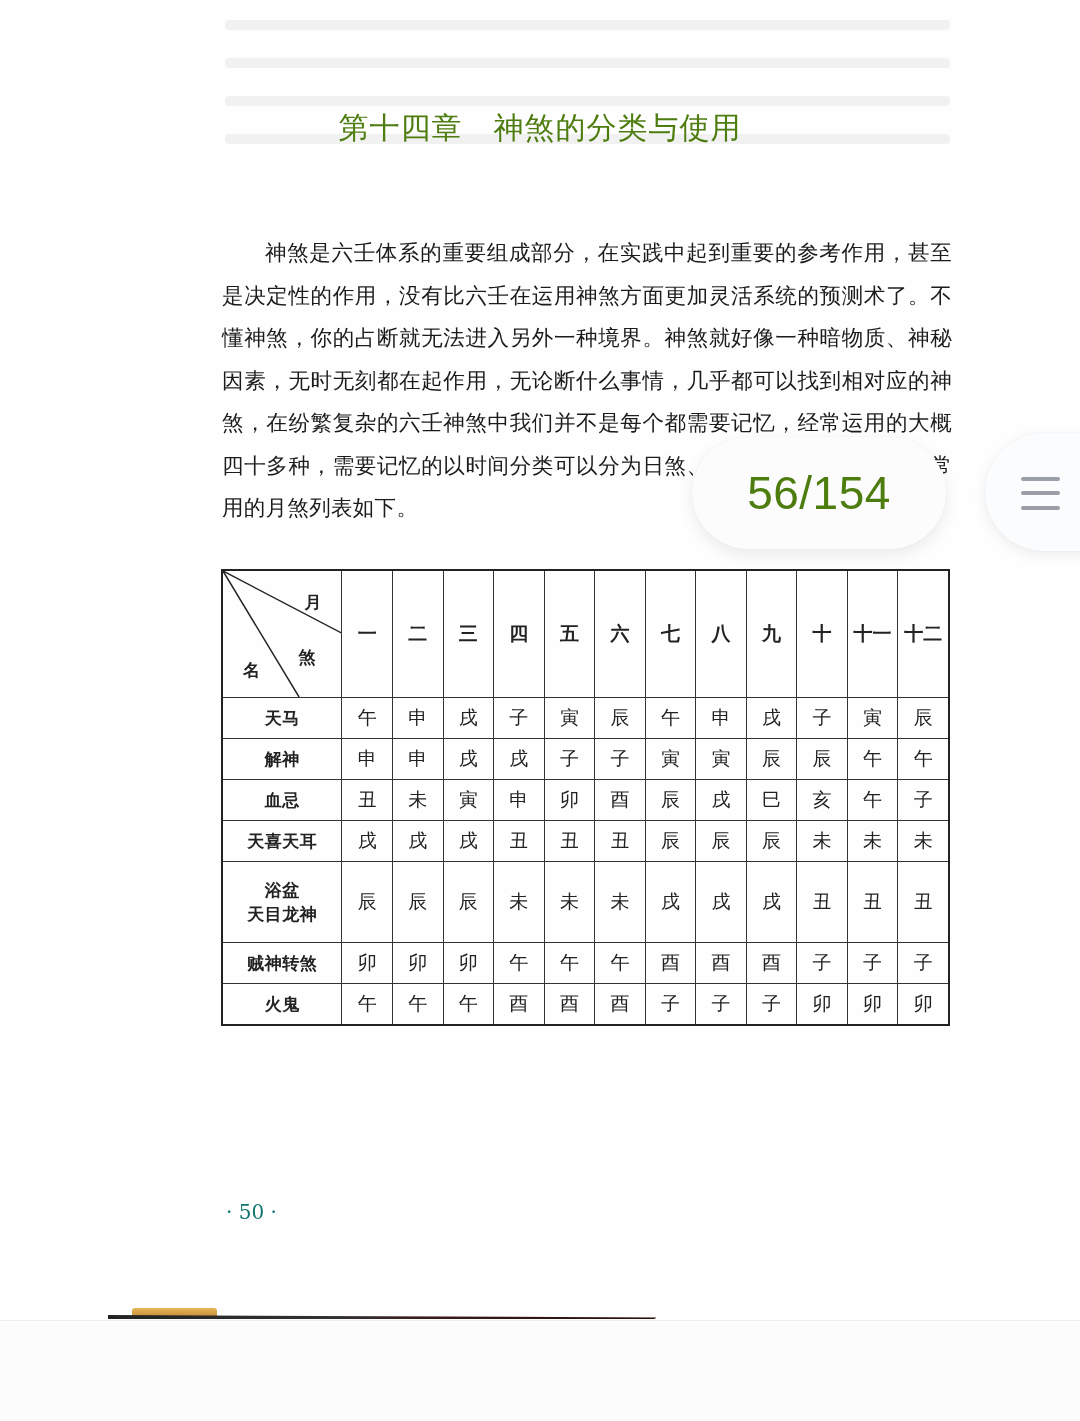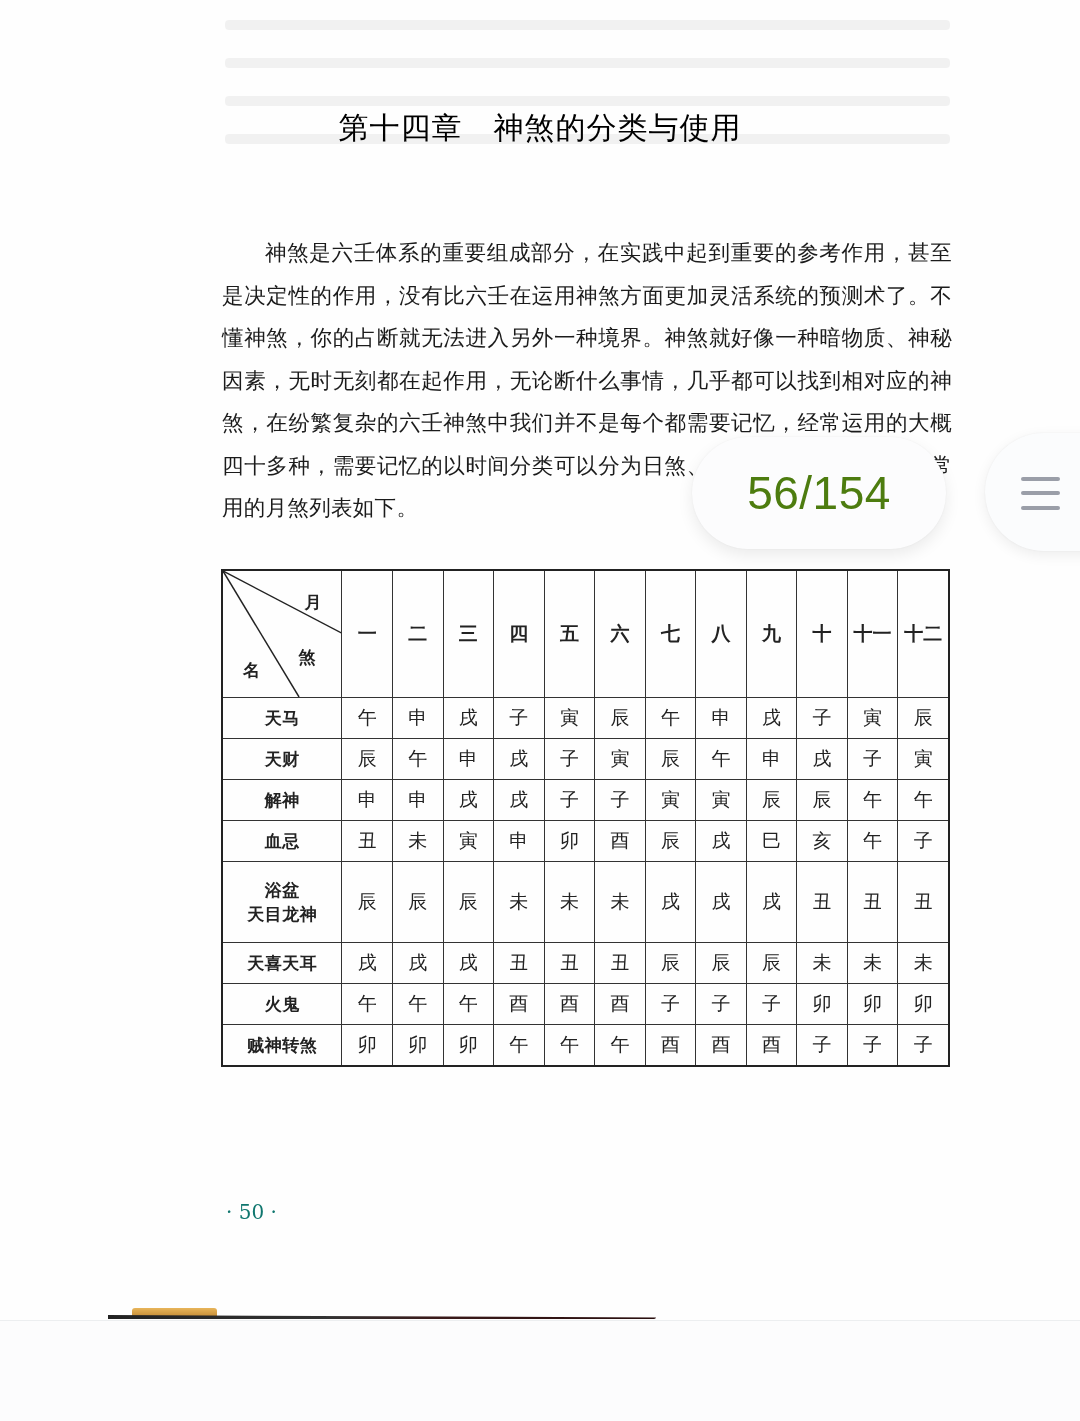--- a/index.html
+++ b/index.html
@@ -36,21 +36,21 @@
       border-radius: 4px;
     }
     .chapter-title {
       position: absolute;
       left: 0; right: 0;
       top: 108px;
       text-align: center;
       font-family: "DejaVu Sans", "Liberation Sans", sans-serif;
       font-size: 30px;
       letter-spacing: 1px;
-      color: #000000;
+      color: #4d7c0f;
       white-space: pre;
     }
     .paragraph {
       position: absolute;
       left: 222px;
       top: 232px;
       width: 730px;
       font-size: 21.5px;
       line-height: 42.5px;
       text-indent: 2em;
@@ -235,35 +235,20 @@
           <td>寅</td>
           <td>辰</td>
           <td>午</td>
           <td>申</td>
           <td>戌</td>
           <td>子</td>
           <td>寅</td>
           <td>辰</td>
         </tr>
         <tr class="row">
-          <td class="name">天财</td>
-          <td>辰</td>
-          <td>午</td>
-          <td>申</td>
-          <td>戌</td>
-          <td>子</td>
-          <td>寅</td>
-          <td>辰</td>
-          <td>午</td>
-          <td>申</td>
-          <td>戌</td>
-          <td>子</td>
-          <td>寅</td>
-        </tr>
-        <tr class="row">
           <td class="name">解神</td>
           <td>申</td>
           <td>申</td>
           <td>戌</td>
           <td>戌</td>
           <td>子</td>
           <td>子</td>
           <td>寅</td>
           <td>寅</td>
           <td>辰</td>
@@ -278,83 +263,83 @@
           <td>寅</td>
           <td>申</td>
           <td>卯</td>
           <td>酉</td>
           <td>辰</td>
           <td>戌</td>
           <td>巳</td>
           <td>亥</td>
           <td>午</td>
           <td>子</td>
+        </tr>
+        <tr class="row">
+          <td class="name">天喜天耳</td>
+          <td>戌</td>
+          <td>戌</td>
+          <td>戌</td>
+          <td>丑</td>
+          <td>丑</td>
+          <td>丑</td>
+          <td>辰</td>
+          <td>辰</td>
+          <td>辰</td>
+          <td>未</td>
+          <td>未</td>
+          <td>未</td>
         </tr>
         <tr class="row tall">
           <td class="name">
             <div>浴盆</div>
             <div>天目龙神</div>
           </td>
           <td>辰</td>
           <td>辰</td>
           <td>辰</td>
           <td>未</td>
           <td>未</td>
           <td>未</td>
           <td>戌</td>
           <td>戌</td>
           <td>戌</td>
           <td>丑</td>
           <td>丑</td>
           <td>丑</td>
         </tr>
         <tr class="row">
-          <td class="name">天喜天耳</td>
-          <td>戌</td>
-          <td>戌</td>
-          <td>戌</td>
-          <td>丑</td>
-          <td>丑</td>
-          <td>丑</td>
-          <td>辰</td>
-          <td>辰</td>
-          <td>辰</td>
-          <td>未</td>
-          <td>未</td>
-          <td>未</td>
+          <td class="name">贼神转煞</td>
+          <td>卯</td>
+          <td>卯</td>
+          <td>卯</td>
+          <td>午</td>
+          <td>午</td>
+          <td>午</td>
+          <td>酉</td>
+          <td>酉</td>
+          <td>酉</td>
+          <td>子</td>
+          <td>子</td>
+          <td>子</td>
         </tr>
         <tr class="row">
           <td class="name">火鬼</td>
           <td>午</td>
           <td>午</td>
           <td>午</td>
           <td>酉</td>
           <td>酉</td>
           <td>酉</td>
           <td>子</td>
           <td>子</td>
           <td>子</td>
           <td>卯</td>
           <td>卯</td>
           <td>卯</td>
-        </tr>
-        <tr class="row">
-          <td class="name">贼神转煞</td>
-          <td>卯</td>
-          <td>卯</td>
-          <td>卯</td>
-          <td>午</td>
-          <td>午</td>
-          <td>午</td>
-          <td>酉</td>
-          <td>酉</td>
-          <td>酉</td>
-          <td>子</td>
-          <td>子</td>
-          <td>子</td>
         </tr>
       </tbody>
   </table>
 
   <div class="page-number">· 50 ·</div>
 
   <div class="page-edge">
     <div class="edge-gold"></div>
     <div class="edge-line"></div>
   </div>

